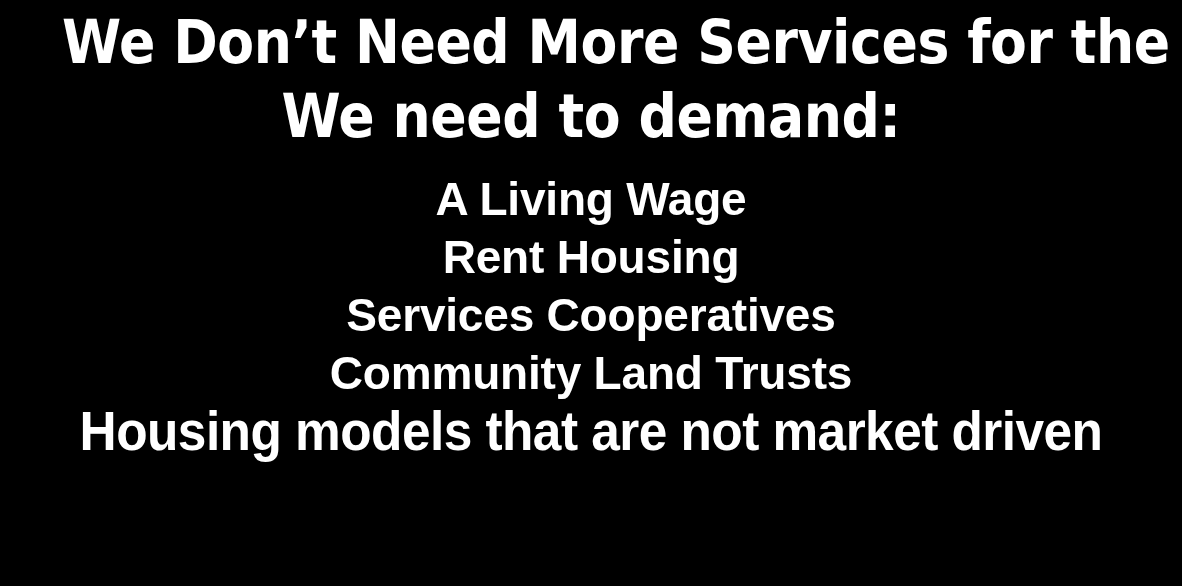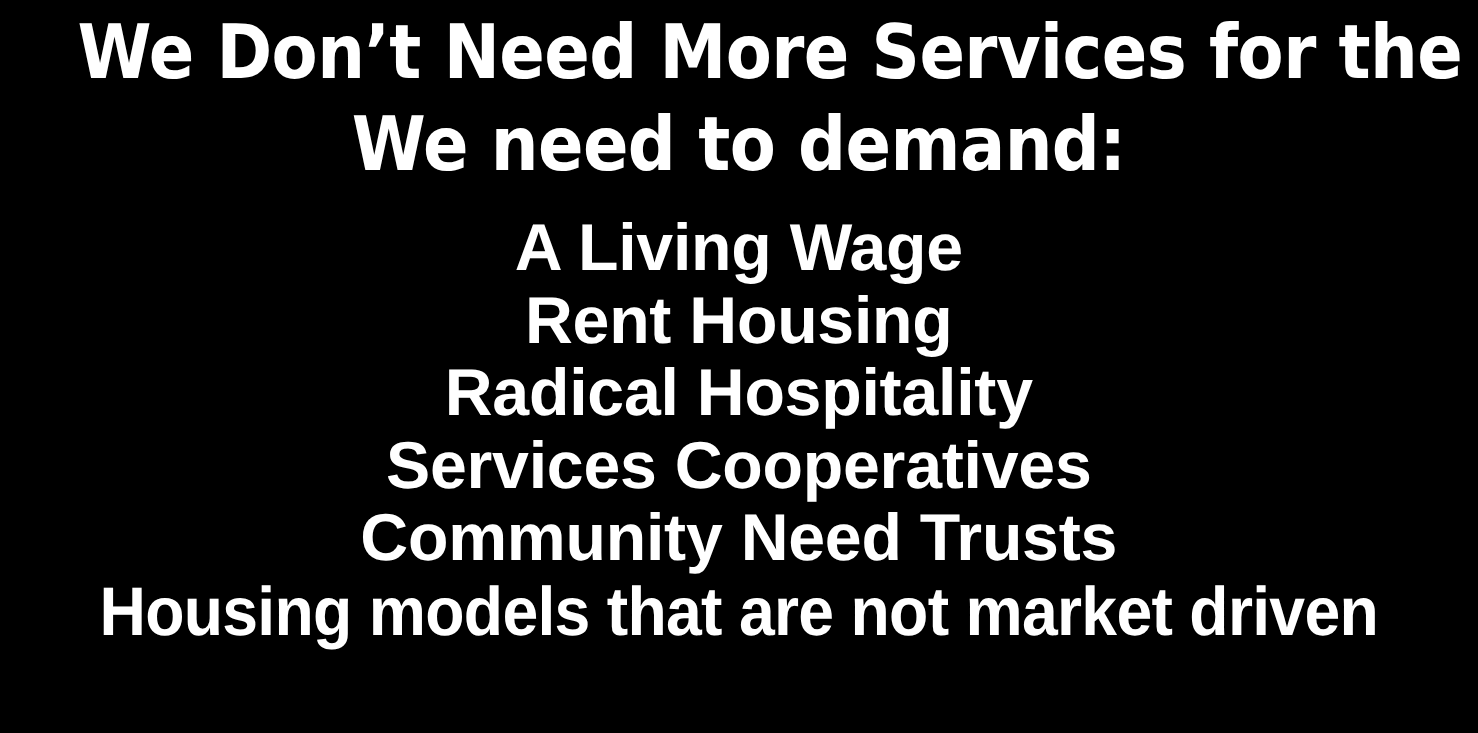--- a/index.html
+++ b/index.html
@@ -59,21 +59,21 @@
     left: 0;
     top: 170px;
     width: 1182px;
     text-align: center;
   }
 
   .demand-line {
     display: block;
     font-family: "Liberation Sans", sans-serif;
     font-weight: 700;
-    font-size: 53px;
+    font-size: 46px;
     line-height: 58px;
     height: 58px;
     color: #FFFFFF;
     white-space: nowrap;
     letter-spacing: -0.2px;
   }
 
   
   .demand-line.is-wide {
     font-size: 55px;
@@ -88,19 +88,18 @@
 <div id="slide">
 
   <div class="header-block">
     <span class="headline headline-1">We Don’t Need More Services for the Unhoused</span>
     <span class="headline headline-2">We need to demand:</span>
   </div>
 
   <div class="demand-list">
     <span class="demand-line">A Living Wage</span>
     <span class="demand-line">Rent Housing</span>
-    <span class="demand-line">Radical Hospitality</span>
     <span class="demand-line">Services Cooperatives</span>
-    <span class="demand-line">Community Need Trusts</span>
+    <span class="demand-line">Community Land Trusts</span>
     <span class="demand-line is-wide">Housing models that are not market driven</span>
   </div>
 
 </div>
 
 </body></html>

